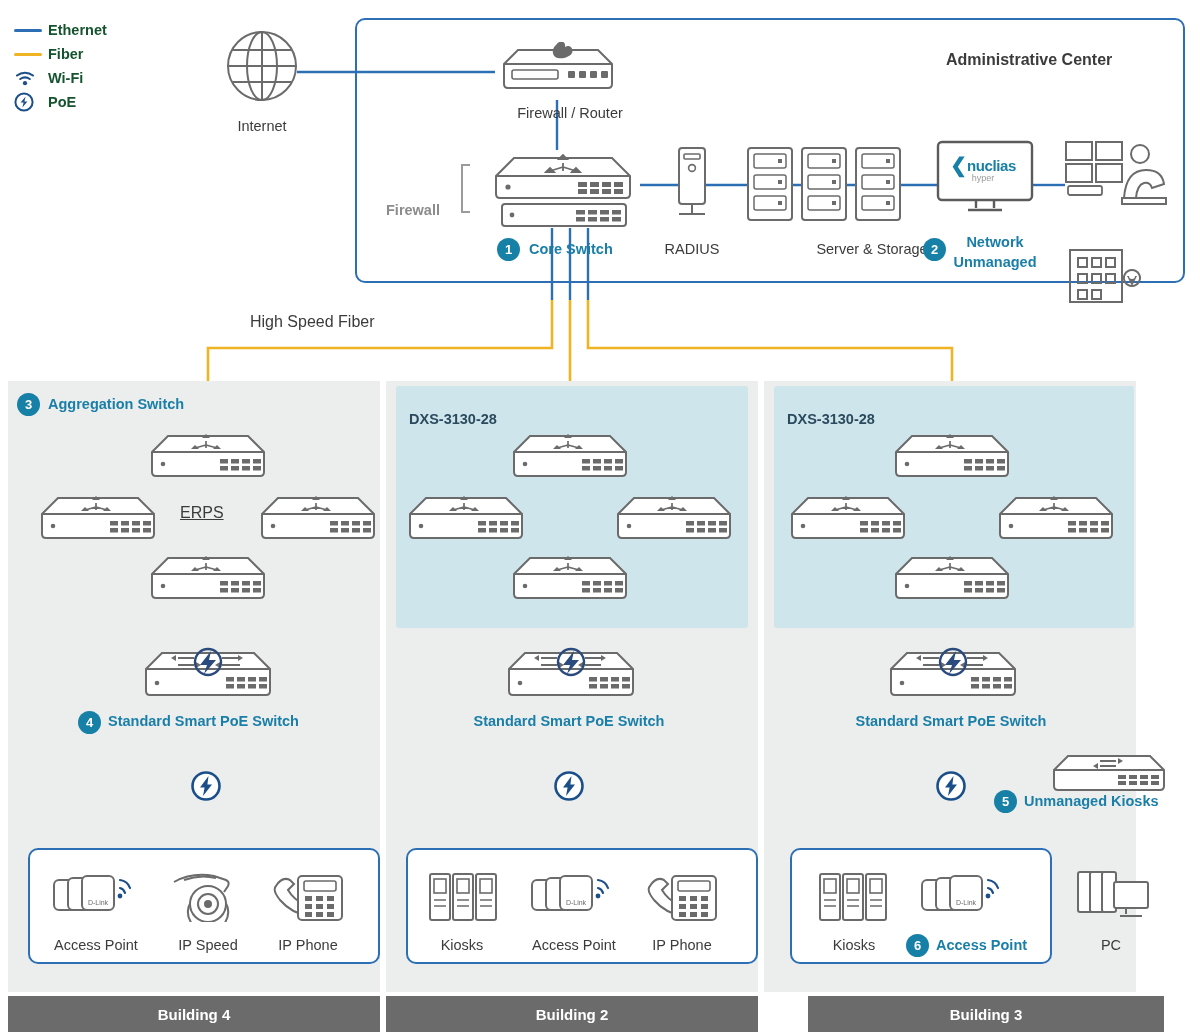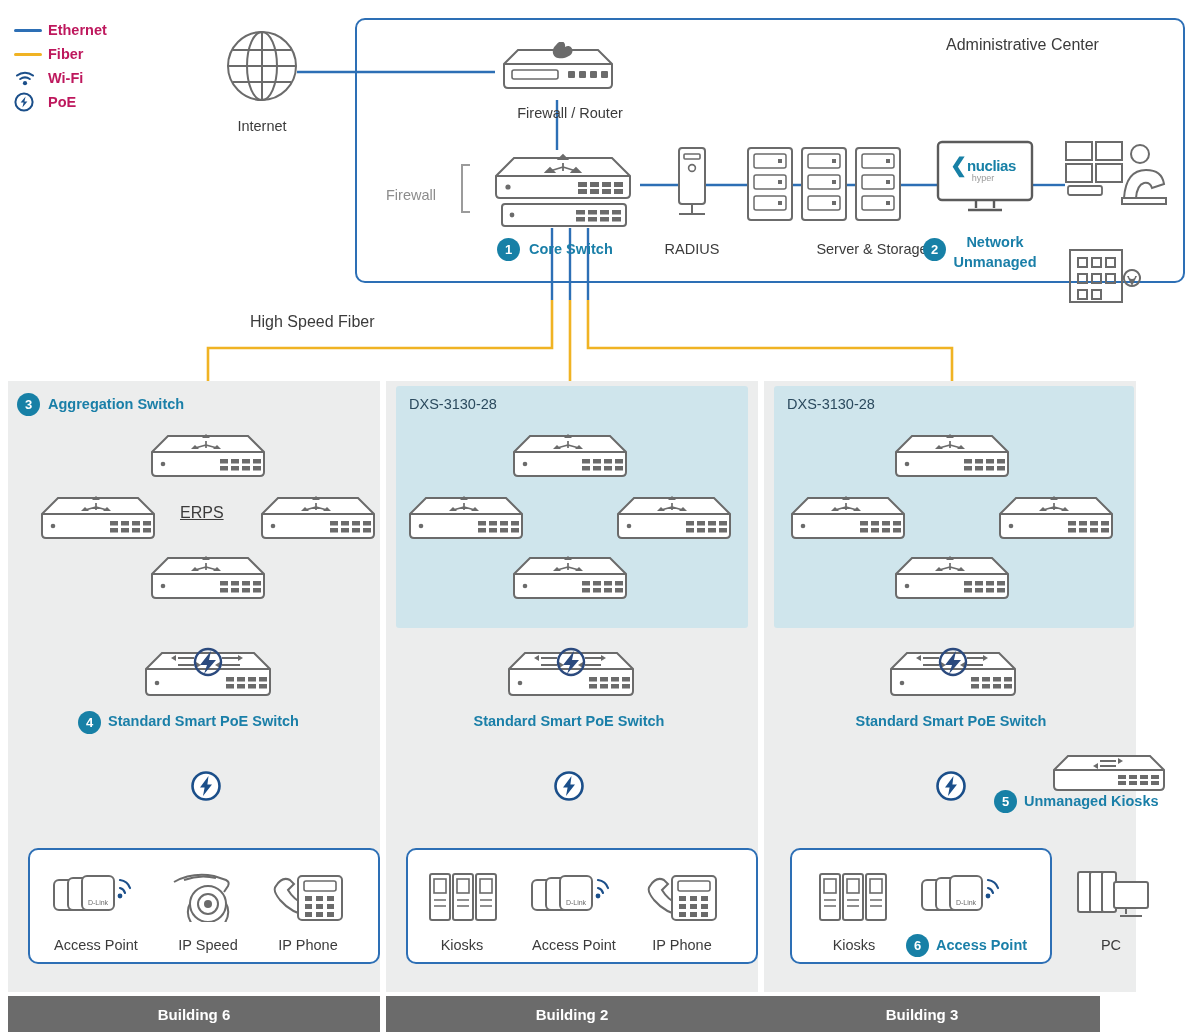--- a/index.html
+++ b/index.html
@@ -10,30 +10,30 @@
     font-family:"Liberation Sans", sans-serif;
     color:#3b3b3b;
     overflow:hidden;
   }
   svg.layer { position:absolute; left:0; top:0; width:1200px; height:1034px; pointer-events:none; }
 
   
   .legend { position:absolute; left:14px; top:18px; width:180px; }
   .legend-row { display:flex; align-items:center; height:24px; }
   .legend-key { width:34px; display:flex; align-items:center; justify-content:flex-start; }
-  .legend-label { font-size:14.5px; color:#be185d; font-weight:bold; }
+  .legend-label { font-size:14.5px; color:#14532d; font-weight:bold; }
   .line-eth { width:28px; height:3px; background:#2d6fb5; border-radius:2px; }
   .line-fib { width:28px; height:3px; background:#f0b323; border-radius:2px; }
 
   
   .lbl { position:absolute; font-size:14.5px; color:#3b3b3b; white-space:nowrap; }
   .lbl.big { font-size:16px; }
   .lbl.gray { color:#8c8c8c; }
   .lbl.blue { color:#1a7fa8; font-weight:bold; }
-  .lbl.bold { font-weight:normal; }
+  .lbl.bold { font-weight:bold;margin-top:15px; }
   .lbl.center { transform:translateX(-50%); }
 
   .badge {
     position:absolute; width:23px; height:23px; border-radius:50%;
     background:#1780a6; color:#fff; font-size:13px; font-weight:bold;
     display:flex; align-items:center; justify-content:center;
   }
 
   
   .admin-box {
@@ -368,23 +368,23 @@
 
 <div class="lbl big" style="left:250px; top:313px;">High Speed Fiber</div>
 
 <div class="bldg-panel" style="left:8px; top:381px; width:372px; height:611px;"></div>
 <div class="bldg-panel" style="left:386px; top:381px; width:372px; height:611px;"></div>
 <div class="bldg-panel" style="left:764px; top:381px; width:372px; height:611px;"></div>
 
 <div class="teal-panel" style="left:396px; top:386px; width:352px; height:242px;"></div>
 <div class="teal-panel" style="left:774px; top:386px; width:360px; height:242px;"></div>
 
-<div class="bldg-footer" style="left:8px; top:996px; width:372px; height:36px;">Building 6</div>
+<div class="bldg-footer" style="left:8px; top:996px; width:372px; height:36px;">Building 4</div>
 <div class="bldg-footer" style="left:386px; top:996px; width:372px; height:36px;">Building 2</div>
-<div class="bldg-footer" style="left:744px; top:996px; width:356px; height:36px;">Building 3</div>
+<div class="bldg-footer" style="left:808px; top:996px; width:356px; height:36px;">Building 3</div>
 
 <div class="badge" style="left:17px; top:393px;">3</div>
 <div class="lbl blue" style="left:48px; top:396px;">Aggregation Switch</div>
 <div class="lbl bold" style="left:409px; top:396px; color:#2b4a5e;">DXS-3130-28</div>
 <div class="lbl bold" style="left:787px; top:396px; color:#2b4a5e;">DXS-3130-28</div>
 <div class="lbl big" style="left:180px; top:504px;text-decoration:underline;">ERPS</div>
 
 <div class="icon" style="left:148px; top:430px;">
   <svg width="120" height="52" viewBox="0 0 120 52">
     <path d="M4,22 L20,6 L100,6 L116,22 L116,42 Q116,46 112,46 L8,46 Q4,46 4,42 Z" fill="#fff" stroke="#6b6b6b" stroke-width="2"></path>

